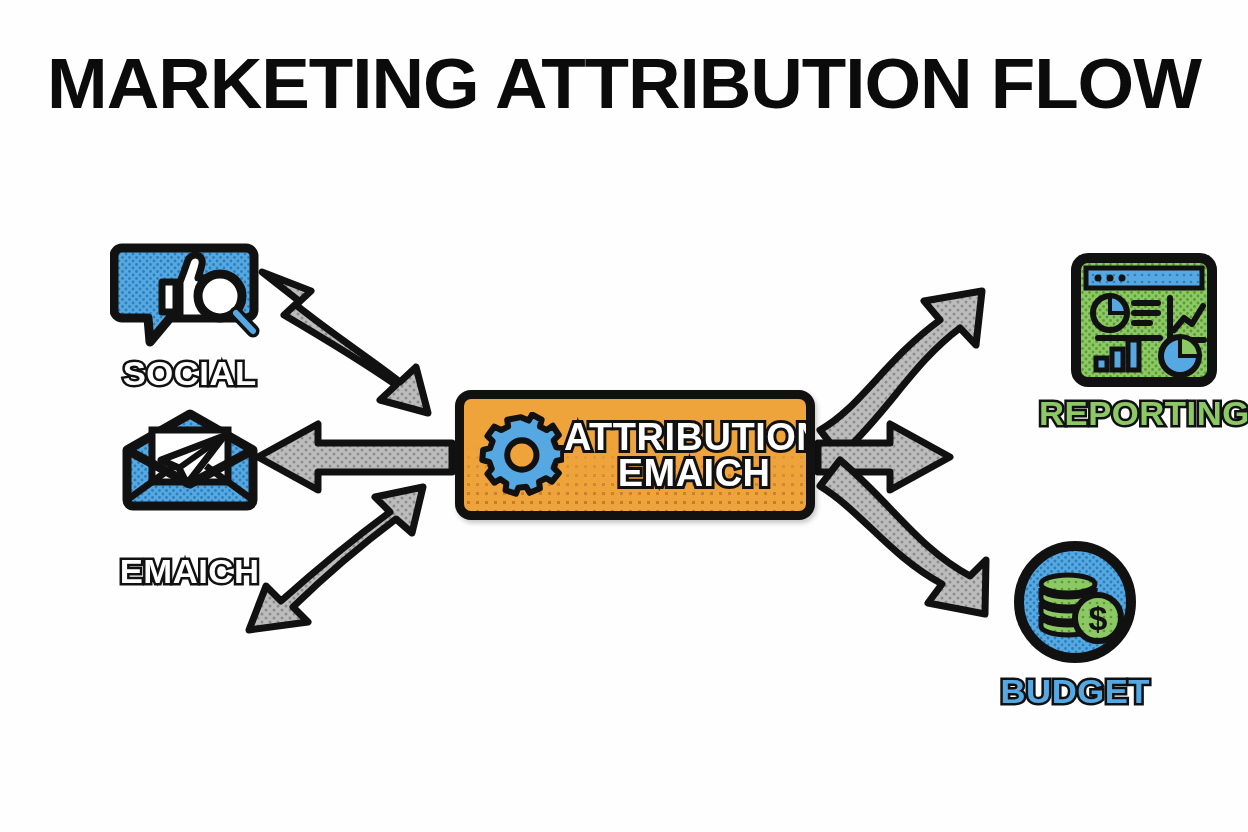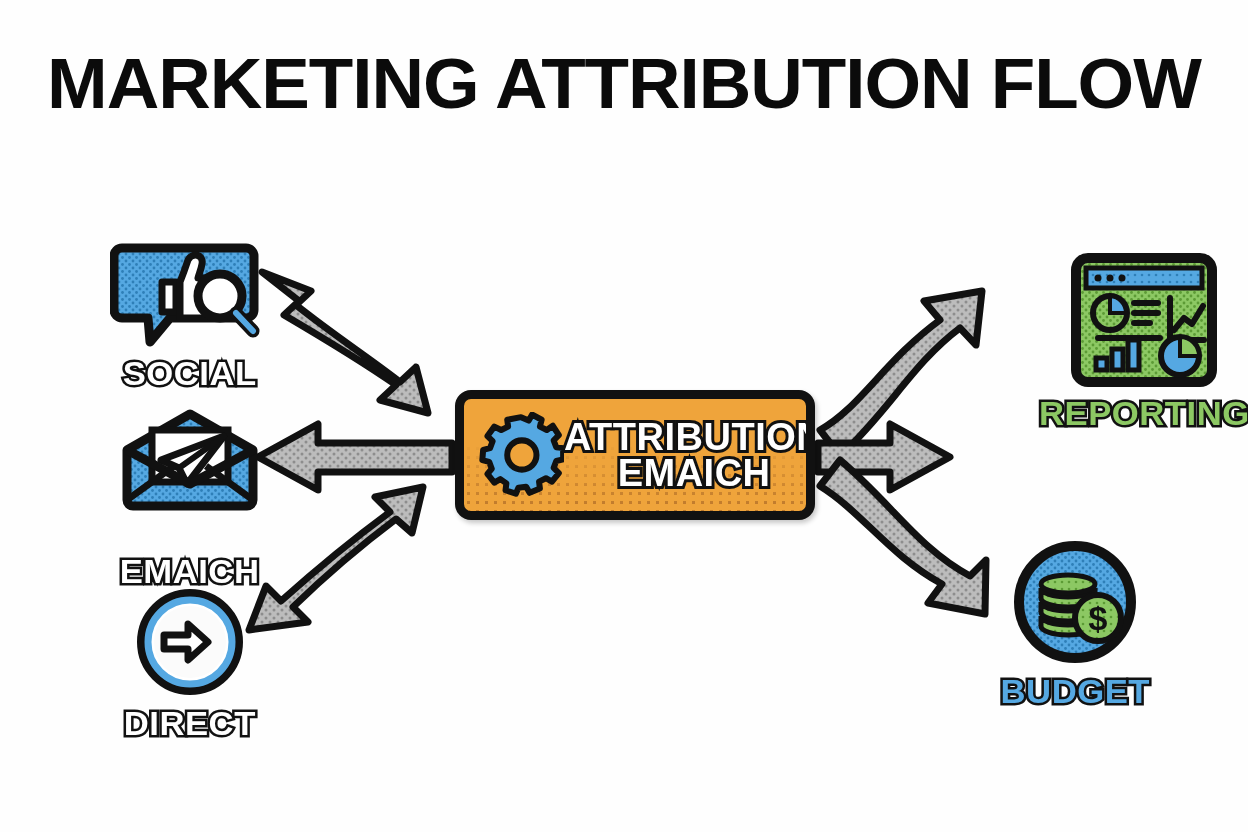--- a/index.html
+++ b/index.html
@@ -246,31 +246,20 @@
         <rect x="33" y="22" width="76" height="52" fill="#ffffff" stroke="#111111" stroke-width="7"></rect>
         <path d="M42 52 L 105 28 L 68 76 L 60 60 Z" fill="#ffffff" stroke="#111111" stroke-width="7" stroke-linejoin="round"></path>
         <path d="M60 60 L 105 28" stroke="#111111" stroke-width="6" stroke-linecap="round"></path>
         <path d="M8 42 L 71 76 L 134 42" fill="none" stroke="#111111" stroke-width="9" stroke-linejoin="round"></path>
         <path d="M8 92 L 55 58 M 134 92 L 87 58" stroke="#111111" stroke-width="7"></path>
       </svg>
     </div>
     <div class="node-label lbl-white">EMAICH</div>
   </div>
 
-  <div class="node" style="left:100px; top:586px; width:180px;">
-    <div class="icon-wrap">
-      <svg width="112" height="112" viewBox="0 0 112 112">
-        <circle cx="56" cy="56" r="48" fill="#ffffff" stroke="#111111" stroke-width="10"></circle>
-        <circle cx="56" cy="56" r="42" fill="none" stroke="#55a8e2" stroke-width="7"></circle>
-        <circle cx="56" cy="56" r="36" fill="#fbfbfb"></circle>
-        <path d="M30 49 h24 v-11 l20 18 l-20 18 v-11 h-24 z" fill="#ffffff" stroke="#111111" stroke-width="7" stroke-linejoin="round"></path>
-      </svg>
-    </div>
-    <div class="node-label lbl-white">DIRECT</div>
-  </div>
 
   <div class="node" style="left:996px; top:252px; width:200px;margin-left:48px;">
     <div class="icon-wrap">
       <svg width="148" height="136" viewBox="0 0 148 136">
         <defs>
           <pattern id="htGreen" width="7" height="7" patternUnits="userSpaceOnUse">
             <rect width="7" height="7" fill="#8cc863"></rect>
             <circle cx="2" cy="2" r="1.4" fill="#5c9b35"></circle>
             <circle cx="5.5" cy="5.5" r="1.4" fill="#5c9b35"></circle>
           </pattern>

